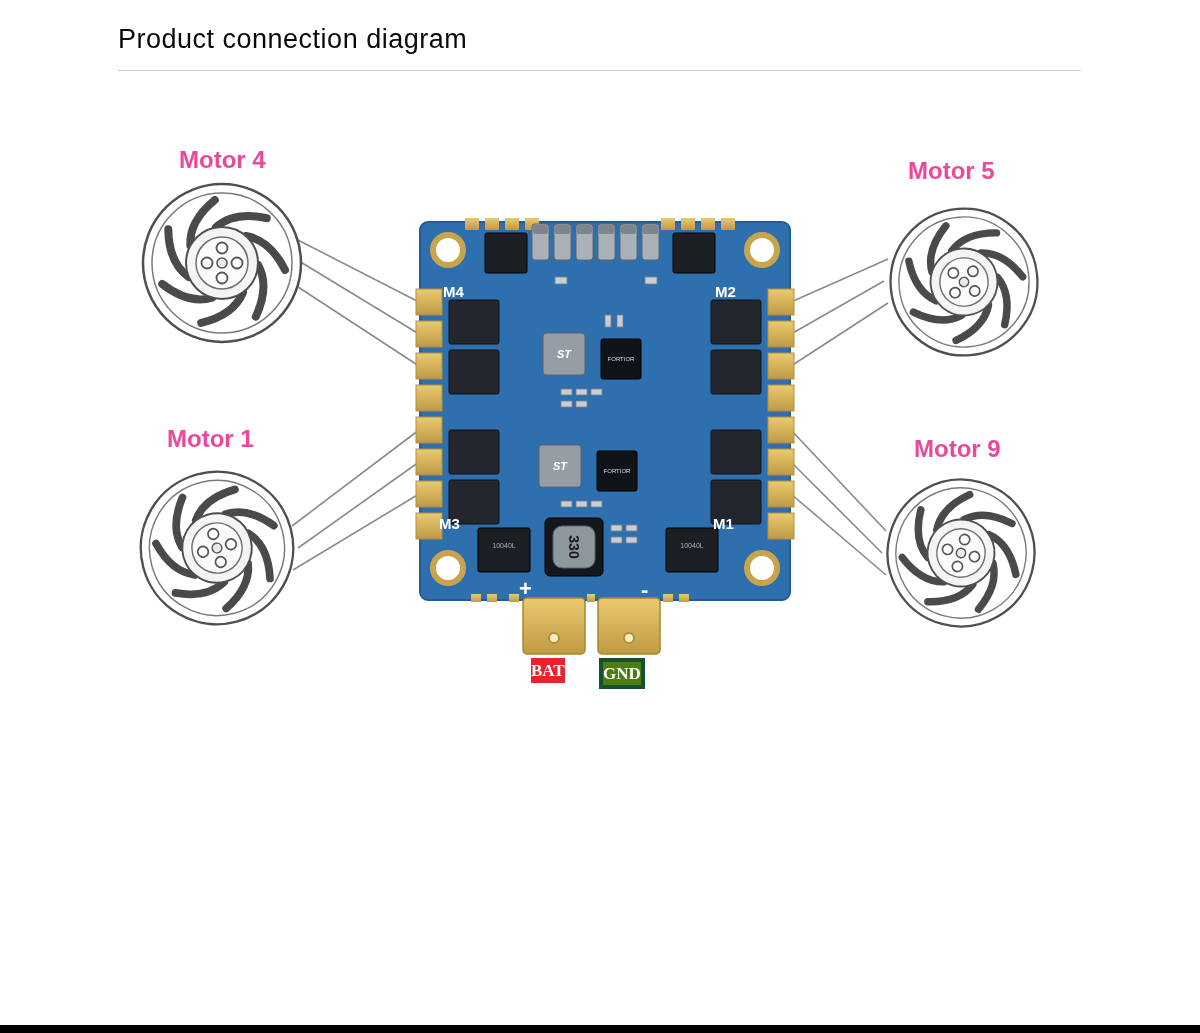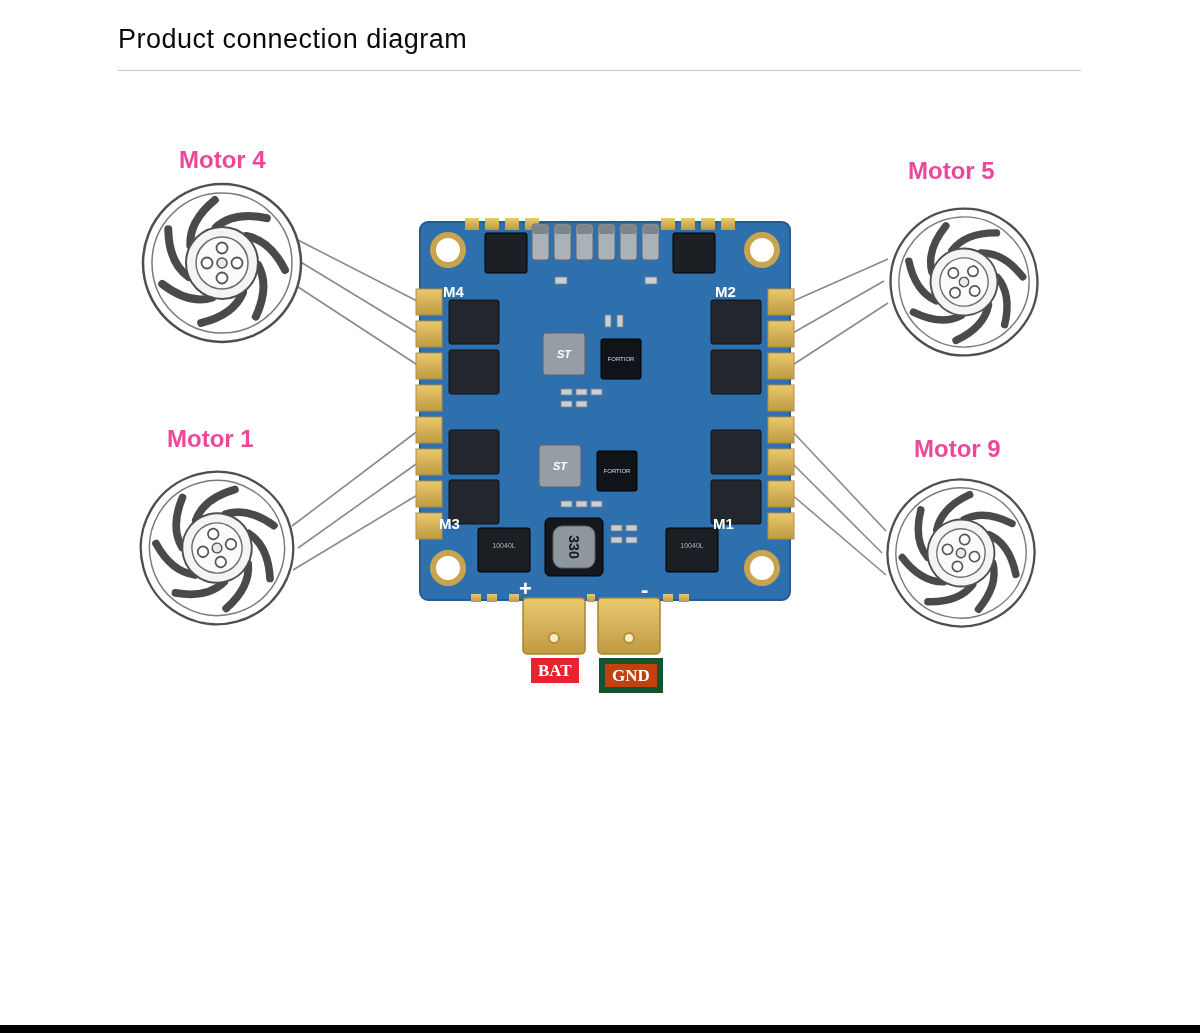--- a/index.html
+++ b/index.html
@@ -13,24 +13,24 @@
   #label-m2{left:908px;top:157px;}
   #label-m3{left:167px;top:425px;}
   #label-m1{left:914px;top:435px;}
   .motor{position:absolute;}
   #motor-4{left:137px;top:178px;width:170px;height:170px;}
   #motor-2{left:885px;top:203px;width:158px;height:158px;}
   #motor-3{left:135px;top:466px;width:164px;height:164px;}
   #motor-1{left:882px;top:474px;width:158px;height:158px;}
   #wires{position:absolute;left:0;top:0;width:1200px;height:1033px;pointer-events:none;}
   #board{position:absolute;left:415px;top:217px;width:380px;height:470px;}
-  .tag{position:absolute;height:25px;line-height:25px;padding:0 7px;color:#ffffff;
+  .tag{position:absolute;height:25px;line-height:25px;padding:0 0;color:#ffffff;
        font-family:"Liberation Serif",serif;font-weight:bold;font-size:17px;text-align:center;}
   #bat-tag{left:531px;top:658px;background:#e8232b;}
-  #gnd-tag{left:599px;top:658px;background:#c2410c;border:6px solid #14532d;height:23px;line-height:23px;text-align:right;}
+  #gnd-tag{left:599px;top:658px;background:#4d7c0f;border:4px solid #14532d;height:23px;line-height:23px;text-align:right;}
   #bottom-bar{position:absolute;left:0;bottom:0;width:100%;height:8px;background:#000000;}
 </style>
 </head>
 <body>
 
 <svg width="0" height="0" style="position:absolute" aria-hidden="true">
   <defs>
     <g id="motor-sym">
       <circle cx="85" cy="85" r="79" fill="#ffffff" stroke="#4f4f4f" stroke-width="2.5"></circle>
       <circle cx="85" cy="85" r="70" fill="none" stroke="#7a7a7a" stroke-width="1.5"></circle>

